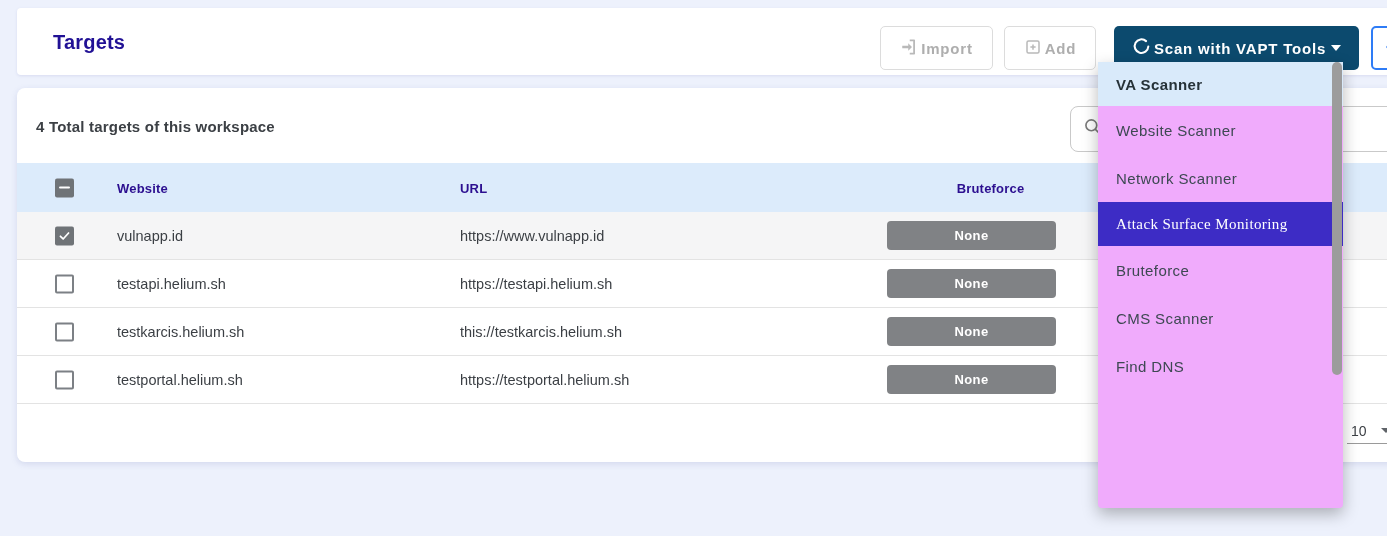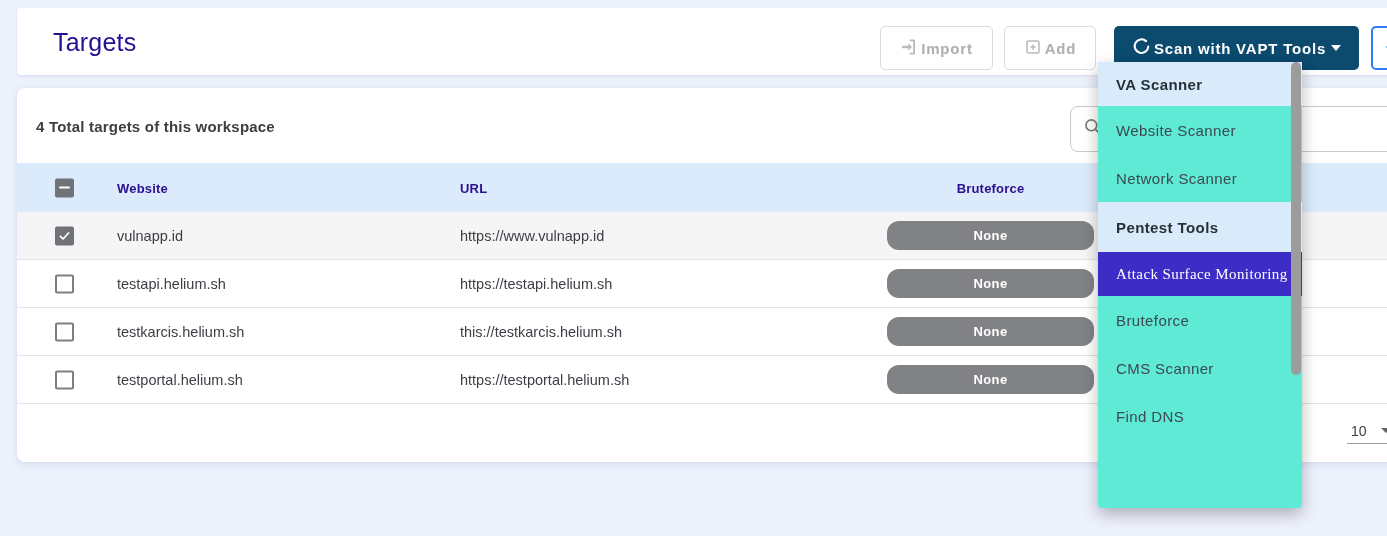--- a/index.html
+++ b/index.html
@@ -3,21 +3,21 @@
 <meta charset="utf-8">
 <style>
   * { margin:0; padding:0; box-sizing:border-box; }
   html,body { width:1387px; height:536px; overflow:hidden; }
   body { font-family:"Liberation Sans", sans-serif; background:#edf1fc; position:relative; }
 
   
   .header-card { position:absolute; left:17px; top:8px; right:-12px; height:67px;
     background:#fff; border-radius:4px; box-shadow:0 1px 3px rgba(120,130,190,.18); }
   .page-title { position:absolute; left:36px; top:50%; transform:translateY(-50%);
-    font-size:25px; font-weight:400; color:#211195; letter-spacing:.2px; }
+    font-size:20px; font-weight:700; color:#211195; letter-spacing:.2px; }
 
   .btn { position:absolute; top:18px; height:44px; display:flex; align-items:center;
     justify-content:center; gap:3px; border-radius:5px; font-size:15px; font-weight:700;
     letter-spacing:.8px; cursor:pointer; }
   .btn-disabled { background:#fff; border:1px solid #dcdcdc; color:#aeaeae; }
   .btn-import { left:863px; width:113px; }
   .btn-add { left:987px; width:92px; }
   .btn-scan { left:1097px; width:245px; background:#0c4a6e; color:#fff; border:none; }
   .btn-arrow { left:1354px; width:50px; background:#fff; border:2px solid #2e7cf6; }
   .caret-down { width:0; height:0; border-left:5px solid transparent;
@@ -37,40 +37,40 @@
   .thead { position:absolute; left:0; right:0; top:75px; height:49px; background:#dcebfb; }
   .th { position:absolute; top:50%; transform:translateY(-50%); font-size:13px;
     font-weight:700; color:#2c0f90; letter-spacing:.2px; white-space:nowrap; }
   .t-row { position:absolute; left:0; right:0; height:48px; border-bottom:1px solid #e3e3e3;
     background:#fff; }
   .t-row.selected { background:#f5f5f6; }
   .cell { position:absolute; top:50%; transform:translateY(-50%); font-size:14.5px;
     color:#3b3f44; white-space:nowrap; }
   .col-check { left:38px; } .col-target { left:100px; } .col-url { left:443px; }
   .col-total { left:1411px;margin-top:24px; }
-  .badge { position:absolute; left:870px; top:9px; width:207px; height:29px;
-    background:#808285; border-radius:12px; color:#fff; font-size:13px; font-weight:700;
+  .badge { position:absolute; left:870px; top:9px; width:169px; height:29px;
+    background:#808285; border-radius:4px; color:#fff; font-size:13px; font-weight:700;
     text-align:center; line-height:29px; letter-spacing:.4px; }
 
   .checkbox { width:19px; height:19px; border-radius:2px; display:flex; align-items:center;
     justify-content:center; cursor:pointer; }
   .checkbox.empty { border:2px solid #7c8085; background:#fff; }
   .checkbox.filled { background:#6f7377; }
   .checkbox .bar { width:11px; height:2.5px; background:#fff; border-radius:1px; }
 
   .page-size { position:absolute; left:1330px; top:330px; width:62px; height:26px;
     display:flex; align-items:center; gap:14px; padding-left:4px;
     border-bottom:1px solid #9a9a9a; cursor:pointer; }
   .page-size .val { font-size:14px; color:#3b3f44; }
   .ps-caret { width:0; height:0; border-left:5px solid transparent;
     border-right:5px solid transparent; border-top:5px solid #5f6368; }
 
   
-  .menu { position:absolute; left:1098px; top:62px; width:204px; height:446px;
-    background:#5eead4; z-index:10; border-radius:0 0 4px 4px;
+  .menu { position:absolute; left:1098px; top:62px; width:245px; height:446px;
+    background:#f0abfc; z-index:10; border-radius:0 0 4px 4px;
     box-shadow:0 6px 16px rgba(0,0,0,.28); }
   .menu-item { display:flex; align-items:center; padding-left:18px; font-size:15px;
     color:#3d4852; letter-spacing:.4px; cursor:pointer; white-space:nowrap; }
   .menu-item.hdr { background:#d9eafa; font-weight:700; color:#263238; cursor:default; }
   .menu-item.sel { background:#3d2cc5; color:#fff;font-family:Liberation Serif, serif; }
   .h44 { height:44px; } .h48 { height:48px; } .h50 { height:50px; }
   .menu-scrollbar { position:absolute; right:1px; top:0; width:10px; height:313px;
     background:#9c9c9c; border-radius:5px; }
 </style>
 </head>
@@ -191,19 +191,18 @@
   <div class="page-size">
     <span class="val">10</span>
     <span class="ps-caret"></span>
   </div>
 </div>
 
 <div class="menu">
   <div class="menu-item hdr h44">VA Scanner</div>
   <div class="menu-item h48">Website Scanner</div>
   <div class="menu-item h48">Network Scanner</div>
-  <div class="menu-item hdr h50">Pentest Tools</div>
   <div class="menu-item sel h44">Attack Surface Monitoring</div>
   <div class="menu-item h48">Bruteforce</div>
   <div class="menu-item h48">CMS Scanner</div>
   <div class="menu-item h48">Find DNS</div>
   <div class="menu-scrollbar"></div>
 </div>
 
 </body></html>

